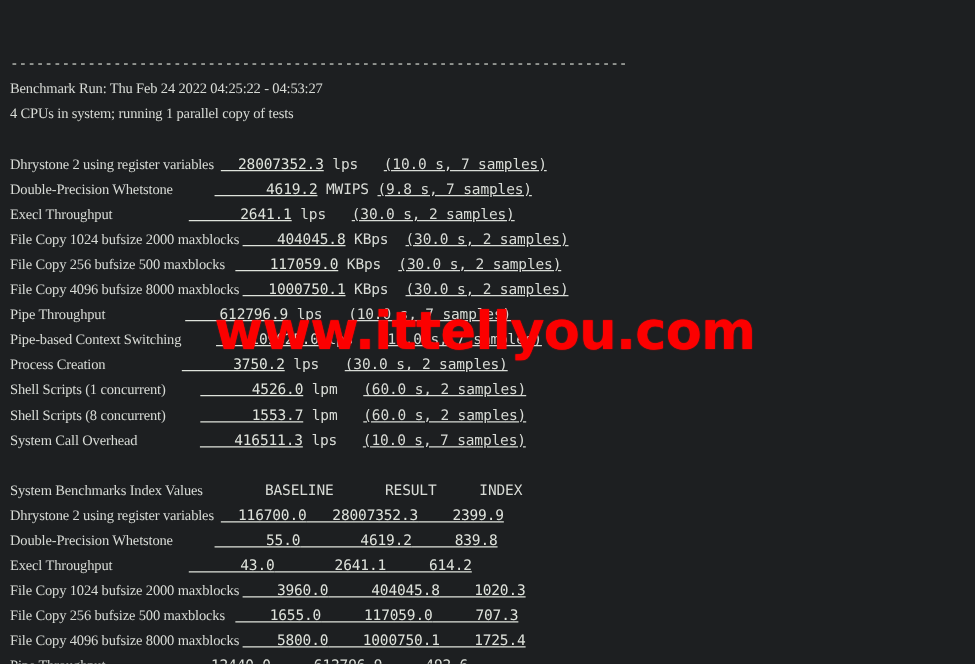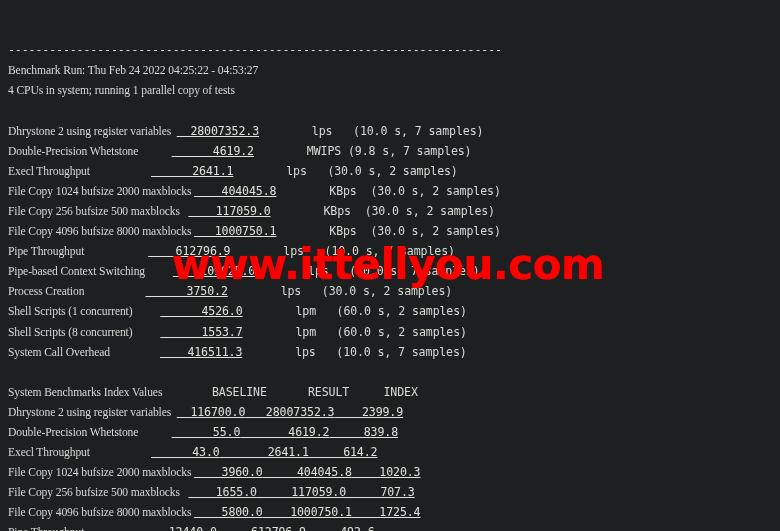--- a/index.html
+++ b/index.html
@@ -33,22 +33,22 @@
     white-space: pre;
     display: block;
     position: relative;
   }
   .rule {
     color: #d3d7cf;
   }
   .blank { color: transparent; }
   .label { color: #d8dbd6; font-family: Liberation Serif, serif; }
   .num { color: #dfe3dc; text-decoration: underline; }
-  .unit { color: #d8dbd6; margin-left: 46px; }
-  .meta { color: #d8dbd6; }
+  .unit { color: #d8dbd6; }
+  .meta { color: #d8dbd6; text-decoration: underline; }
   .hdrcol { color: #d8dbd6; margin-top: 15px; }
 
   
   #watermark {
     position: absolute;
     left: 0;
     top: 239px;
     width: 776px;
     height: 52px;
     z-index: 5;

